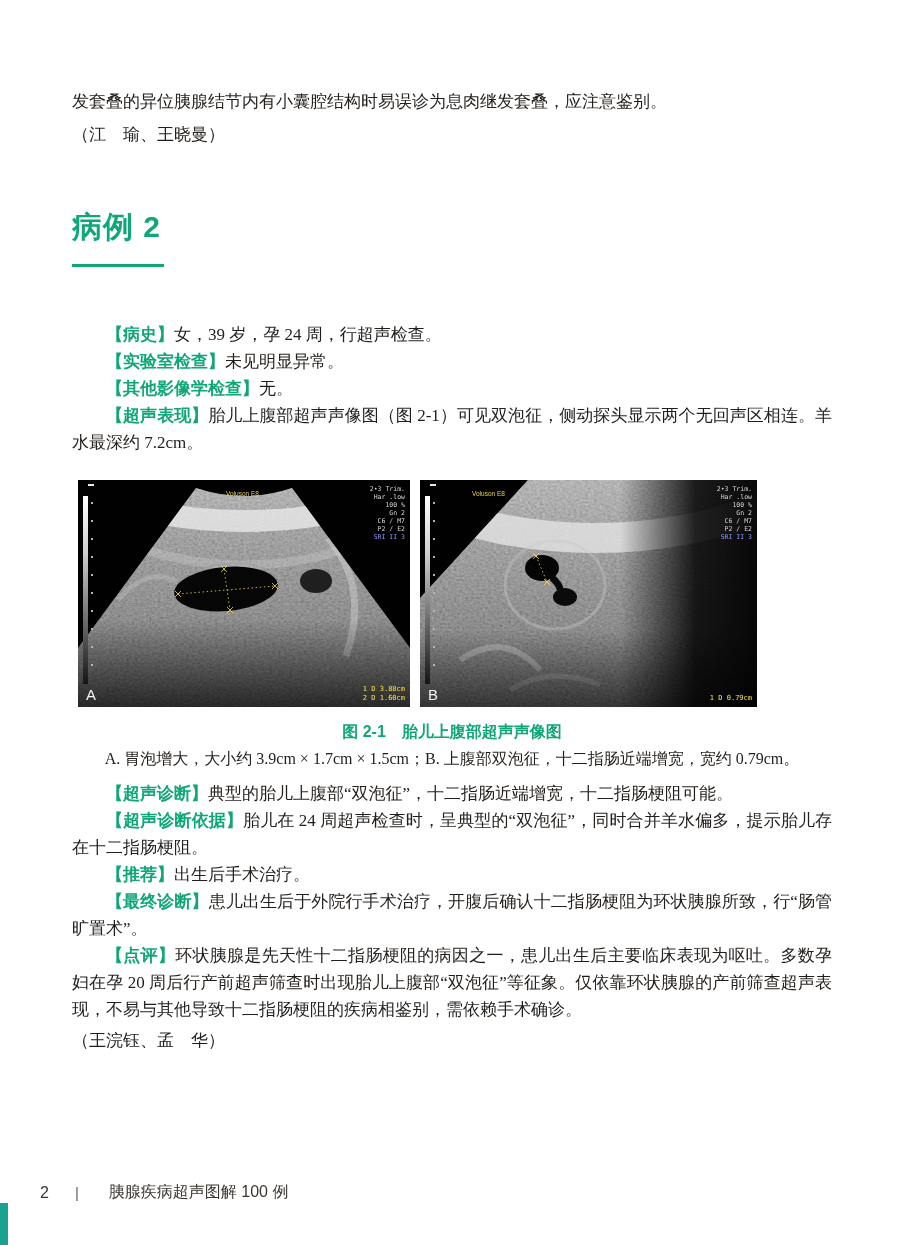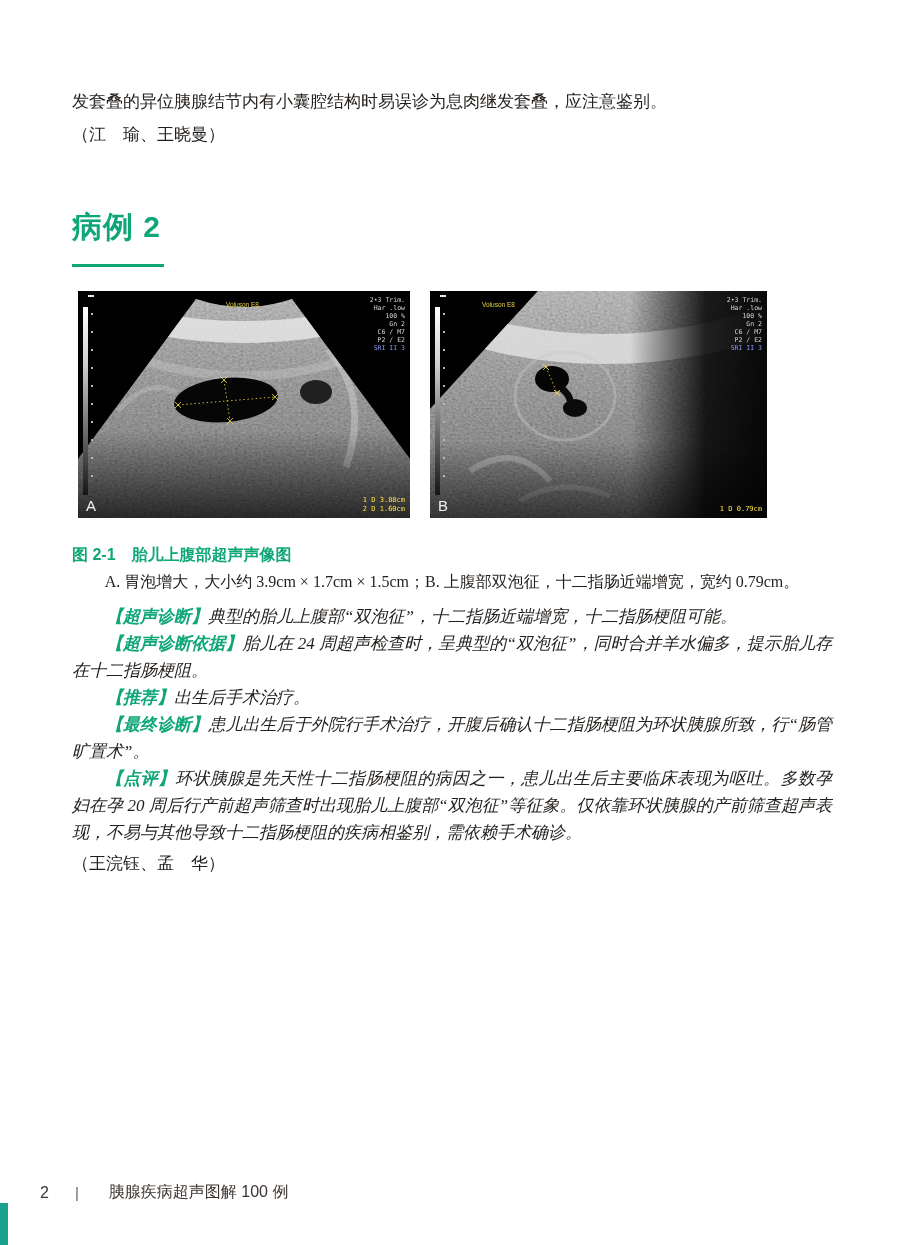--- a/index.html
+++ b/index.html
@@ -10,64 +10,70 @@
   p{margin:0;}
   .body-text{font-size:17px;line-height:27px;text-align:justify;}
   .indent{text-indent:2em;}
   .sec-label{font-family:"Liberation Sans","DejaVu Sans",sans-serif;font-weight:700;color:var(--accent);}
   .intro{margin-top:88px;}
   .attr{margin-top:6px;text-align:left;padding-right:92px;font-size:17px;line-height:27px;}
   .case-title{margin-top:61px;font-family:"Liberation Sans","DejaVu Sans",sans-serif;font-weight:700;
               font-size:30px;line-height:36px;color:var(--accent);letter-spacing:1px;}
   .case-underline{width:92px;height:3px;background:var(--accent);margin-top:19px;}
   .sections-before{margin-top:54px;}
-  .sections-after{margin-top:8px;font-style:italic;}
+  .sections-after{margin-top:8px;}
   .figure{margin-top:24px;}
-  .us-row{display:flex;gap:20px;margin-left:6px;}
+  .us-row{display:flex;gap:10px;margin-left:6px;}
   .us-image{position:relative;background:#000;flex:none;}
   .us-a{width:332px;height:227px;}
   .us-b{width:337px;height:227px;}
   .us-svg{position:absolute;left:0;top:0;width:100%;height:100%;display:block;}
   .us-machine{position:absolute;top:5px;right:5px;text-align:right;
               font-family:"DejaVu Sans Mono",monospace;font-size:6.5px;line-height:8px;
               color:#d6d6d6;white-space:pre-line;}
   .us-sri{display:block;color:#8f9bff;}
   .us-vendor{position:absolute;top:10px;font-size:6.5px;line-height:7px;color:#e6d24a;
              font-family:"Liberation Sans",sans-serif;}
   .us-vendor-a{left:148px;} .us-vendor-b{left:52px;}
   .us-gsbar{position:absolute;left:5px;top:16px;width:5px;height:188px;
             background:linear-gradient(#ffffff,#cfcfcf 30%,#6f6f6f 65%,#151515);}
   .us-ticks{position:absolute;left:13px;top:22px;width:2px;height:178px;
             background:repeating-linear-gradient(#b5b5b5 0 2px,transparent 2px 18px);}
   .us-orient{position:absolute;left:10px;top:4px;width:6px;height:2px;background:#e8e8e8;}
   .us-label{position:absolute;left:8px;bottom:5px;color:#f2f2f2;
             font-family:"Liberation Sans",sans-serif;font-size:15px;line-height:15px;}
   .us-meas{position:absolute;right:5px;bottom:4px;text-align:right;color:#ffe24a;
            font-family:"DejaVu Sans Mono",monospace;font-size:7px;line-height:9px;white-space:pre-line;}
-  .fig-caption{margin-top:26px;text-align:left;font-family:"Liberation Sans","DejaVu Sans",sans-serif;
+  .fig-caption{margin-top:14px;text-align:center;font-family:"Liberation Sans","DejaVu Sans",sans-serif;
                font-weight:700;font-size:16px;line-height:22px;color:var(--accent);}
   .fig-detail{margin-top:3px;text-align:center;font-size:16px;line-height:26px;}
   .closing-attr{margin-top:4px;}
   .footer{position:absolute;left:40px;bottom:42px;display:flex;align-items:center;
           font-family:"Liberation Sans","DejaVu Sans",sans-serif;font-size:16px;color:#3c3531;}
   .footer .sep{margin:0 30px 0 26px;color:#6b625c;font-size:15px;}
   .corner-tab{position:absolute;left:0;bottom:0;width:8px;height:42px;background:var(--tab);}
 </style>
 </head>
 <body>
 
 <div class="page">
   <div class="content">
 
     <p class="body-text intro">发套叠的异位胰腺结节内有小囊腔结构时易误诊为息肉继发套叠，应注意鉴别。</p>
     <p class="attr">（江　瑜、王晓曼）</p>
 
     <div class="case-title">病例 2</div>
     <div class="case-underline"></div>
 
+    <div class="sections-before">
+      <p class="body-text indent"><span class="sec-label">【病史】</span><span>女，39 岁，孕 24 周，行超声检查。</span></p>
+      <p class="body-text indent"><span class="sec-label">【实验室检查】</span><span>未见明显异常。</span></p>
+      <p class="body-text indent"><span class="sec-label">【其他影像学检查】</span><span>无。</span></p>
+      <p class="body-text indent"><span class="sec-label">【超声表现】</span><span>胎儿上腹部超声声像图（图 2-1）可见双泡征，侧动探头显示两个无回声区相连。羊水最深约 7.2cm。</span></p>
+    </div>
 
     <div class="figure">
       <div class="us-row">
 
         <div class="us-image us-a">
           <svg class="us-svg" viewBox="0 0 332 227" preserveAspectRatio="none">
             <defs>
               <linearGradient id="tisA" x1="0" y1="0" x2="0" y2="1">
                 <stop offset="0" stop-color="#b4b4b4"></stop>
                   <stop offset="0.25" stop-color="#8f8f8f"></stop>

